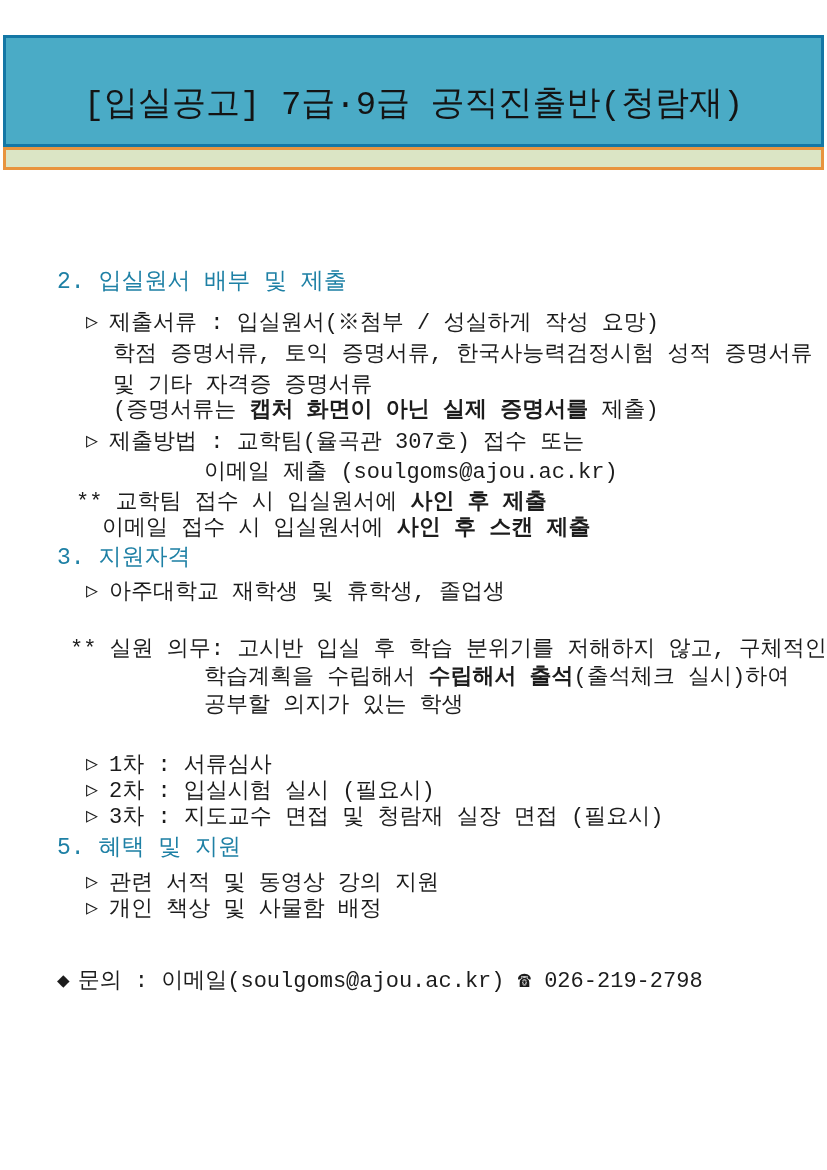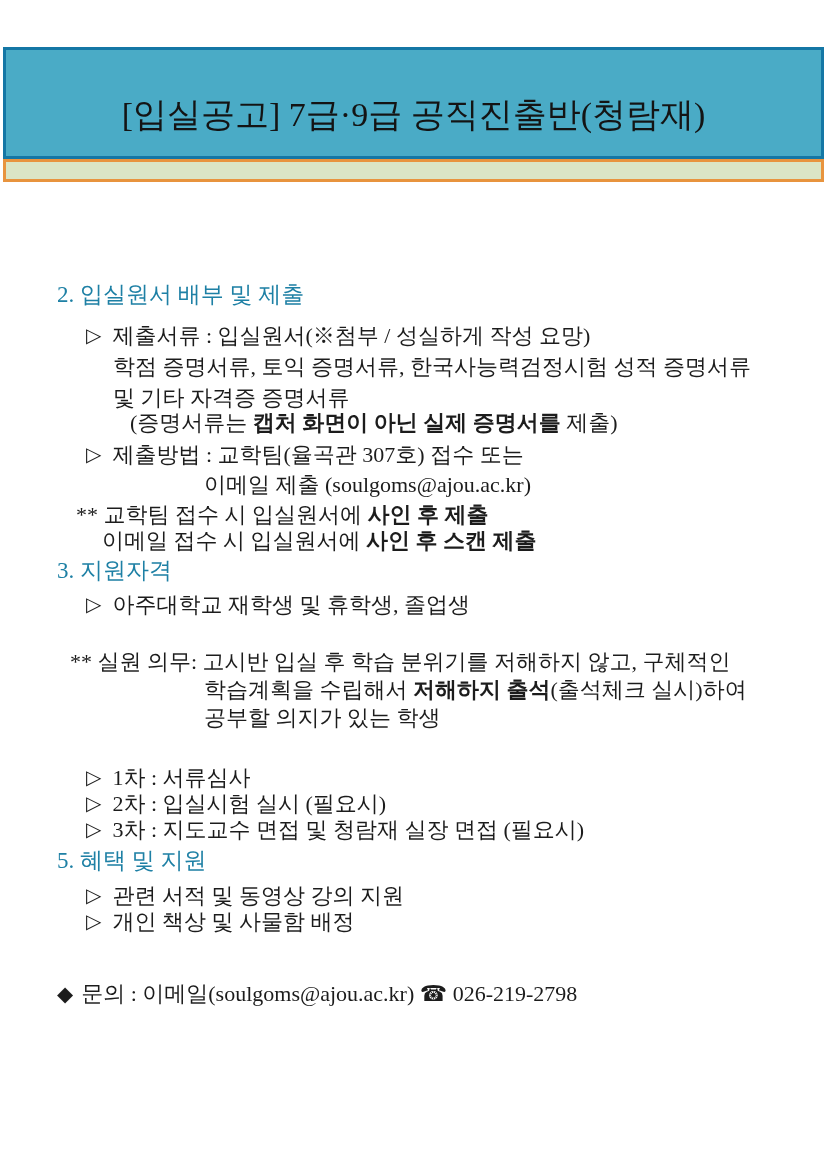--- a/index.html
+++ b/index.html
@@ -1,20 +1,20 @@
 <!DOCTYPE html>
 <html><head>
 <meta charset="utf-8">
 <style>
   * { margin:0; padding:0; box-sizing:border-box; }
   html,body { background:#ffffff; }
   .page {
-    position:relative; width:827px; height:994px; margin:16px auto;
+    position:relative; width:827px; height:994px; margin:4px auto;
     background:#ffffff; overflow:hidden;
-    font-family:Liberation Serif, serif;
+    font-family:Liberation Mono, monospace;
     color:#1c1c1c;
   }
   .banner {
     position:absolute; top:31px; left:3px; right:3px; height:112px;
     background:#4aabc6; border:3px solid #1477a5;
     display:flex; justify-content:center; align-items:center; padding-top:24px;
   }
   .banner-title { font-size:34px; color:#141414; white-space:nowrap; }
   .stripe {
     position:absolute; top:143px; left:3px; right:3px; height:23px;
@@ -43,34 +43,34 @@
     <div class="banner-title">[입실공고] 7급·9급 공직진출반(청람재)</div>
   </div>
   <div class="stripe"></div>
 
 
   <div class="line heading" style="top:265px;left:57px">2. 입실원서 배부 및 제출</div>
 
   <div class="line" style="top:306px;left:86px"><span class="bullet">▷</span><span>제출서류 : 입실원서(※첨부 / 성실하게 작성 요망)</span></div>
   <div class="line" style="top:337px;left:113px">학점 증명서류, 토익 증명서류, 한국사능력검정시험 성적 증명서류</div>
   <div class="line" style="top:368px;left:113px">및 기타 자격증 증명서류</div>
-  <div class="line" style="top:393px;left:130px"><span>(증명서류는 </span><span class="b">캡처 화면이 아닌 실제 증명서를</span><span> 제출)</span></div>
+  <div class="line" style="top:393px;left:113px"><span>(증명서류는 </span><span class="b">캡처 화면이 아닌 실제 증명서를</span><span> 제출)</span></div>
 
   <div class="line" style="top:425px;left:86px"><span class="bullet">▷</span><span>제출방법 : 교학팀(율곡관 307호) 접수 또는</span></div>
   <div class="line" style="top:455px;left:204px">이메일 제출 (soulgoms@ajou.ac.kr)</div>
 
   <div class="line" style="top:485px;left:76px"><span>** 교학팀 접수 시 입실원서에 </span><span class="b">사인 후 제출</span></div>
   <div class="line" style="top:511px;left:102px"><span>이메일 접수 시 입실원서에 </span><span class="b">사인 후 스캔 제출</span></div>
 
   <div class="line heading" style="top:541px;left:57px">3. 지원자격</div>
 
   <div class="line" style="top:575px;left:86px"><span class="bullet">▷</span><span>아주대학교 재학생 및 휴학생, 졸업생</span></div>
 
   <div class="line" style="top:632px;left:70px">** 실원 의무: 고시반 입실 후 학습 분위기를 저해하지 않고, 구체적인</div>
-  <div class="line" style="top:660px;left:204px"><span>학습계획을 수립해서 </span><span class="b">저해하지 출석</span><span>(출석체크 실시)하여</span></div>
+  <div class="line" style="top:660px;left:204px"><span>학습계획을 수립해서 </span><span class="b">수립해서 출석</span><span>(출석체크 실시)하여</span></div>
   <div class="line" style="top:688px;left:204px">공부할 의지가 있는 학생</div>
 
 
   <div class="line" style="top:748px;left:86px"><span class="bullet">▷</span><span>1차 : 서류심사</span></div>
   <div class="line" style="top:774px;left:86px"><span class="bullet">▷</span><span>2차 : 입실시험 실시 (필요시)</span></div>
   <div class="line" style="top:800px;left:86px"><span class="bullet">▷</span><span>3차 : 지도교수 면접 및 청람재 실장 면접 (필요시)</span></div>
 
   <div class="line heading" style="top:831px;left:57px">5. 혜택 및 지원</div>
 
   <div class="line" style="top:866px;left:86px"><span class="bullet">▷</span><span>관련 서적 및 동영상 강의 지원</span></div>

